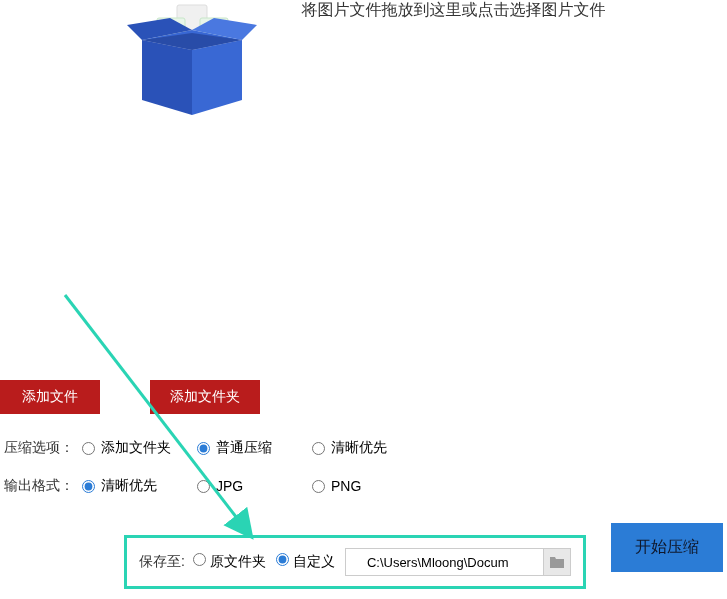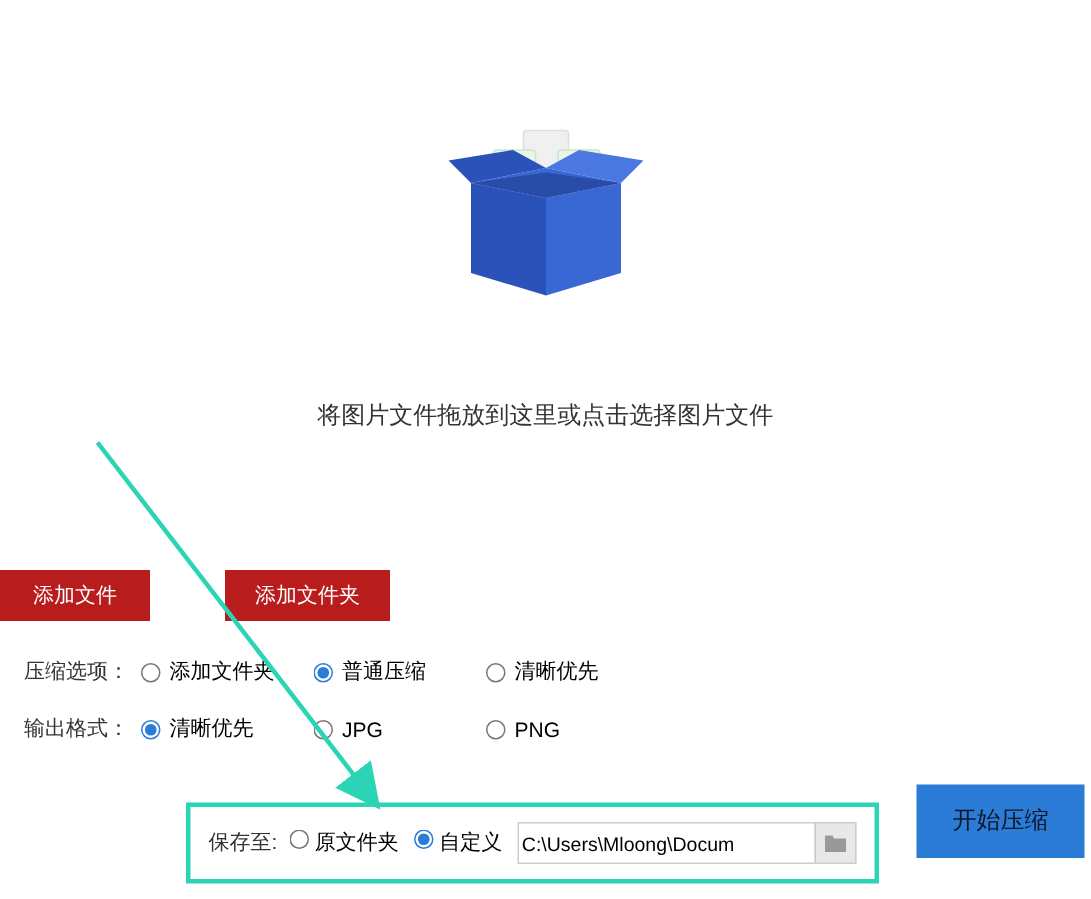--- a/index.html
+++ b/index.html
@@ -13,22 +13,21 @@
       width: 727px;
       height: 599px;
       position: relative;
       background: #fff;
       overflow: hidden;
     }
     .drop-area {
       width: 100%;
       height: 370px;
       display: flex;
-      flex-direction: column;
-      align-items: center;
+      flex-direction: row;
       justify-content: center;
       position: relative;
       gap: 40px;
     }
     .box-icon {
       width: 140px;
       height: 120px;
       margin-bottom: 25px;
     }
     .drop-text {
@@ -46,21 +45,21 @@
       color: #fff;
       border: none;
       padding: 8px 20px;
       font-size: 14px;
       cursor: pointer;
       min-width: 100px;
       text-align: center;
     }
     .options {
       margin-top: 25px;
-      padding-left: 16px;
+      padding-left: 4px;
     }
     .option-row {
       display: flex;
       align-items: center;
       margin-bottom: 20px;
     }
     .option-label {
       color: #333;
       min-width: 78px;
     }
@@ -110,21 +109,21 @@
     }
     .save-radio input {
       margin-right: 4px;
       accent-color: #2b7cd6;
       cursor: pointer;
     }
     .path-input {
       flex: 1;
       height: 28px;
       border: 1px solid #ccc;
-      padding: 0 2px;
+      padding: 0 21px;
       font-size: 13px;
       min-width: 160px;
     }
     .folder-btn {
       width: 28px;
       height: 28px;
       background: #e8e8e8;
       border: 1px solid #ccc;
       display: flex;
       align-items: center;

